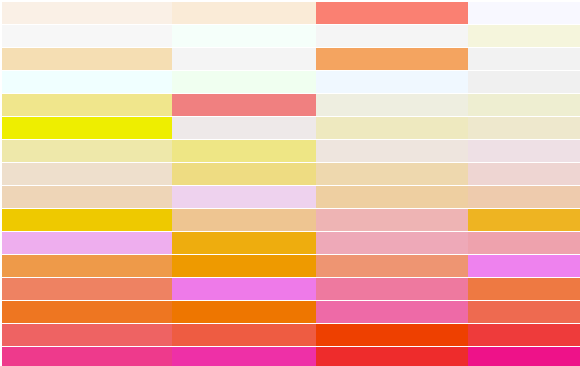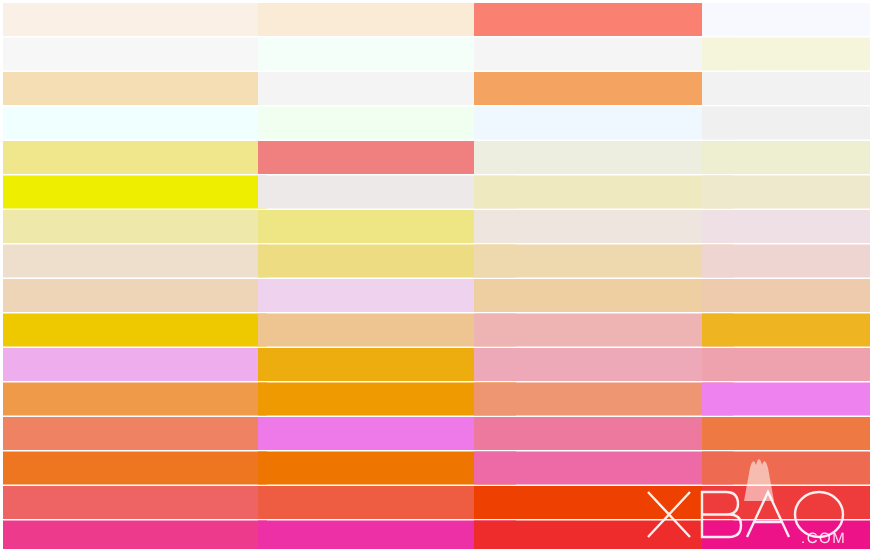--- a/index.html
+++ b/index.html
@@ -327,28 +327,14 @@
         <div class="chip" style="background: rgb(238, 106, 80);"></div>
       </div>
       <div class="swatch-row" style="top: 324px;">
         <div class="chip" style="background: rgb(238, 59, 59);"></div>
       </div>
       <div class="swatch-row" style="top: 347px;">
         <div class="chip" style="background: rgb(238, 18, 137);"></div>
       </div>
     </div>
 
-  <div id="watermark">
-    <svg width="150" height="66" viewBox="0 0 150 66" xmlns="http://www.w3.org/2000/svg">
-      <g fill="none" stroke="#ffffff" stroke-width="1.6" opacity="0.92">
-        <path d="M2,28 L30,58 M30,28 L2,58"></path>
-        <path d="M38,28 L38,58 L56,58 Q64,58 64,50 Q64,43 56,43 L38,43 M38,43 L54,43 Q62,43 62,36 Q62,28 54,28 L38,28 Z"></path>
-        <path d="M68,58 L82,28 L96,58 M73,48 L91,48"></path>
-        <ellipse cx="116" cy="43" rx="16" ry="15"></ellipse>
-      </g>
-      <g fill="#ffffff" opacity="0.55">
-        <path d="M74,10 Q76,2 78,10 Q80,4 82,12 L86,34 L66,34 L70,12 Q72,4 74,10 Z"></path>
-      </g>
-      <text x="104" y="62" font-family="'Liberation Sans', sans-serif" font-size="10" fill="#ffffff" opacity="0.85" letter-spacing="1">.COM</text>
-    </svg>
-  </div>
 
 </div>
 
 </body></html>

